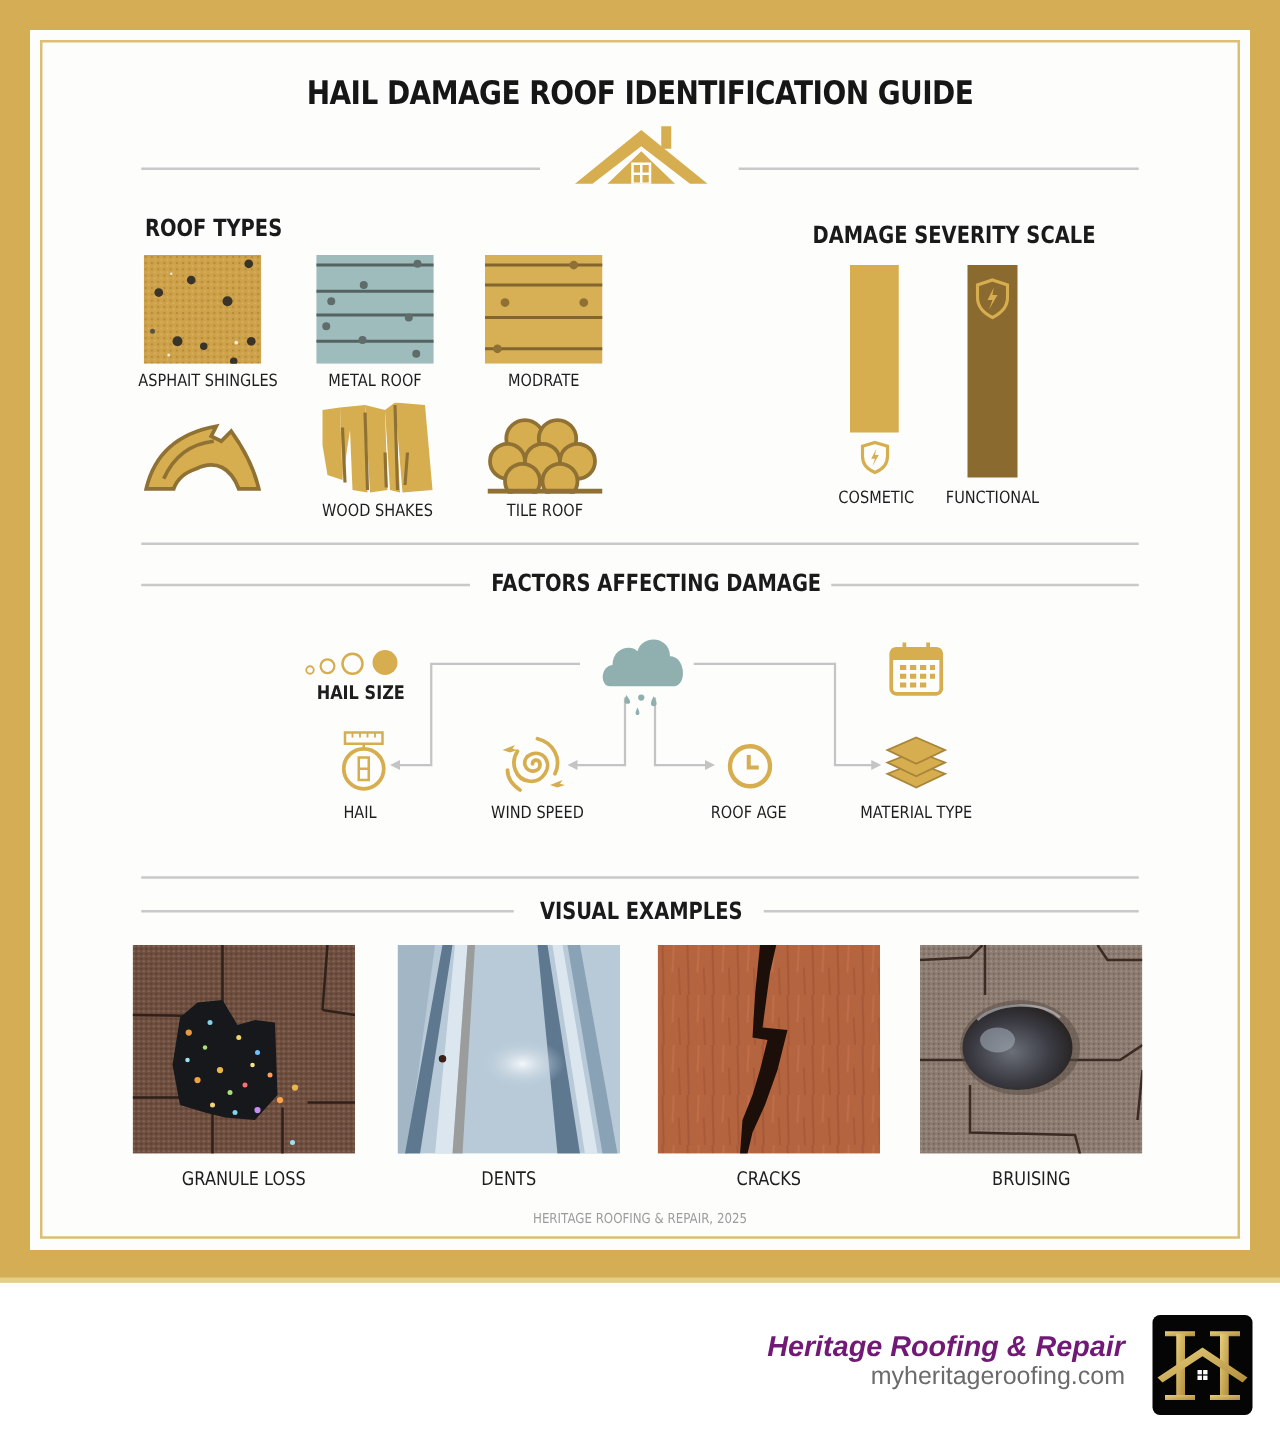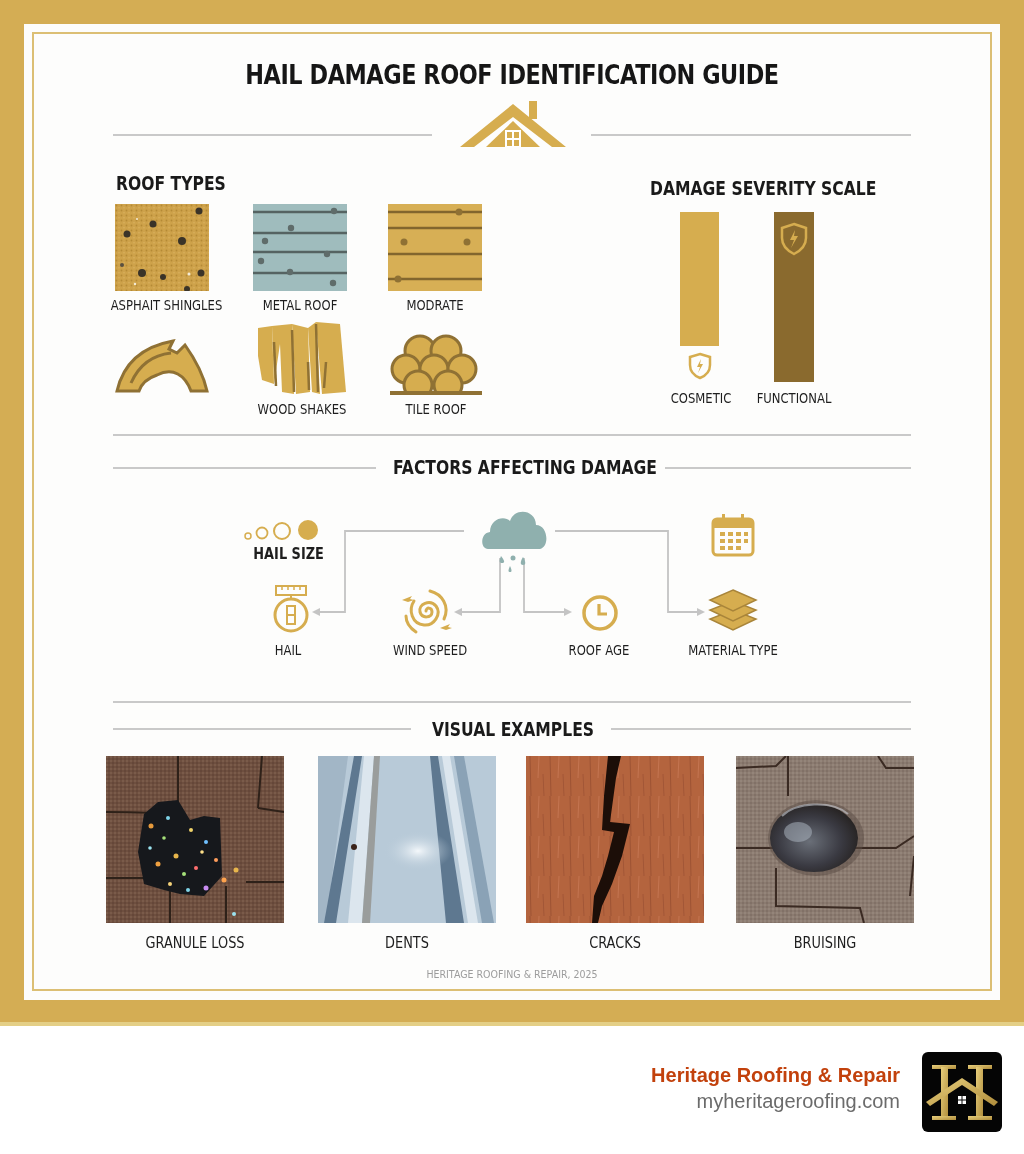--- a/index.html
+++ b/index.html
@@ -30,21 +30,21 @@
   .bar { position: absolute; }
 
   .connector { position: absolute; }
 
   .photo { position: absolute; width: 178px; height: 167px; overflow: hidden; }
 
   .credit { position: absolute; left: 0; top: 968px; width: 1024px; text-align: center;
     font-family: "DejaVu Sans", sans-serif; font-size: 11px; color: #9c9c9c; transform: scaleX(0.86); }
 
   .brand-name { position: absolute; right: 124px; top: 1064px; font-family: "Liberation Sans", sans-serif;
-    font-weight: bold; font-size: 20px; color: #c2410c; white-space: nowrap; }
+    font-weight: bold; font-size: 23px; color: #701a75; white-space: nowrap; font-style: italic; }
   .brand-url { position: absolute; right: 124px; top: 1090px; font-family: "Liberation Sans", sans-serif;
     font-size: 20px; color: #6b6b6b; white-space: nowrap; }
   .logo { position: absolute; left: 922px; top: 1052px; width: 80px; height: 80px; background: #050505; border-radius: 6px; }
 </style>
 </head>
 <body>
 
 <div class="frame"></div>
 <div class="frame-base-line"></div>
 <div class="card"></div>

